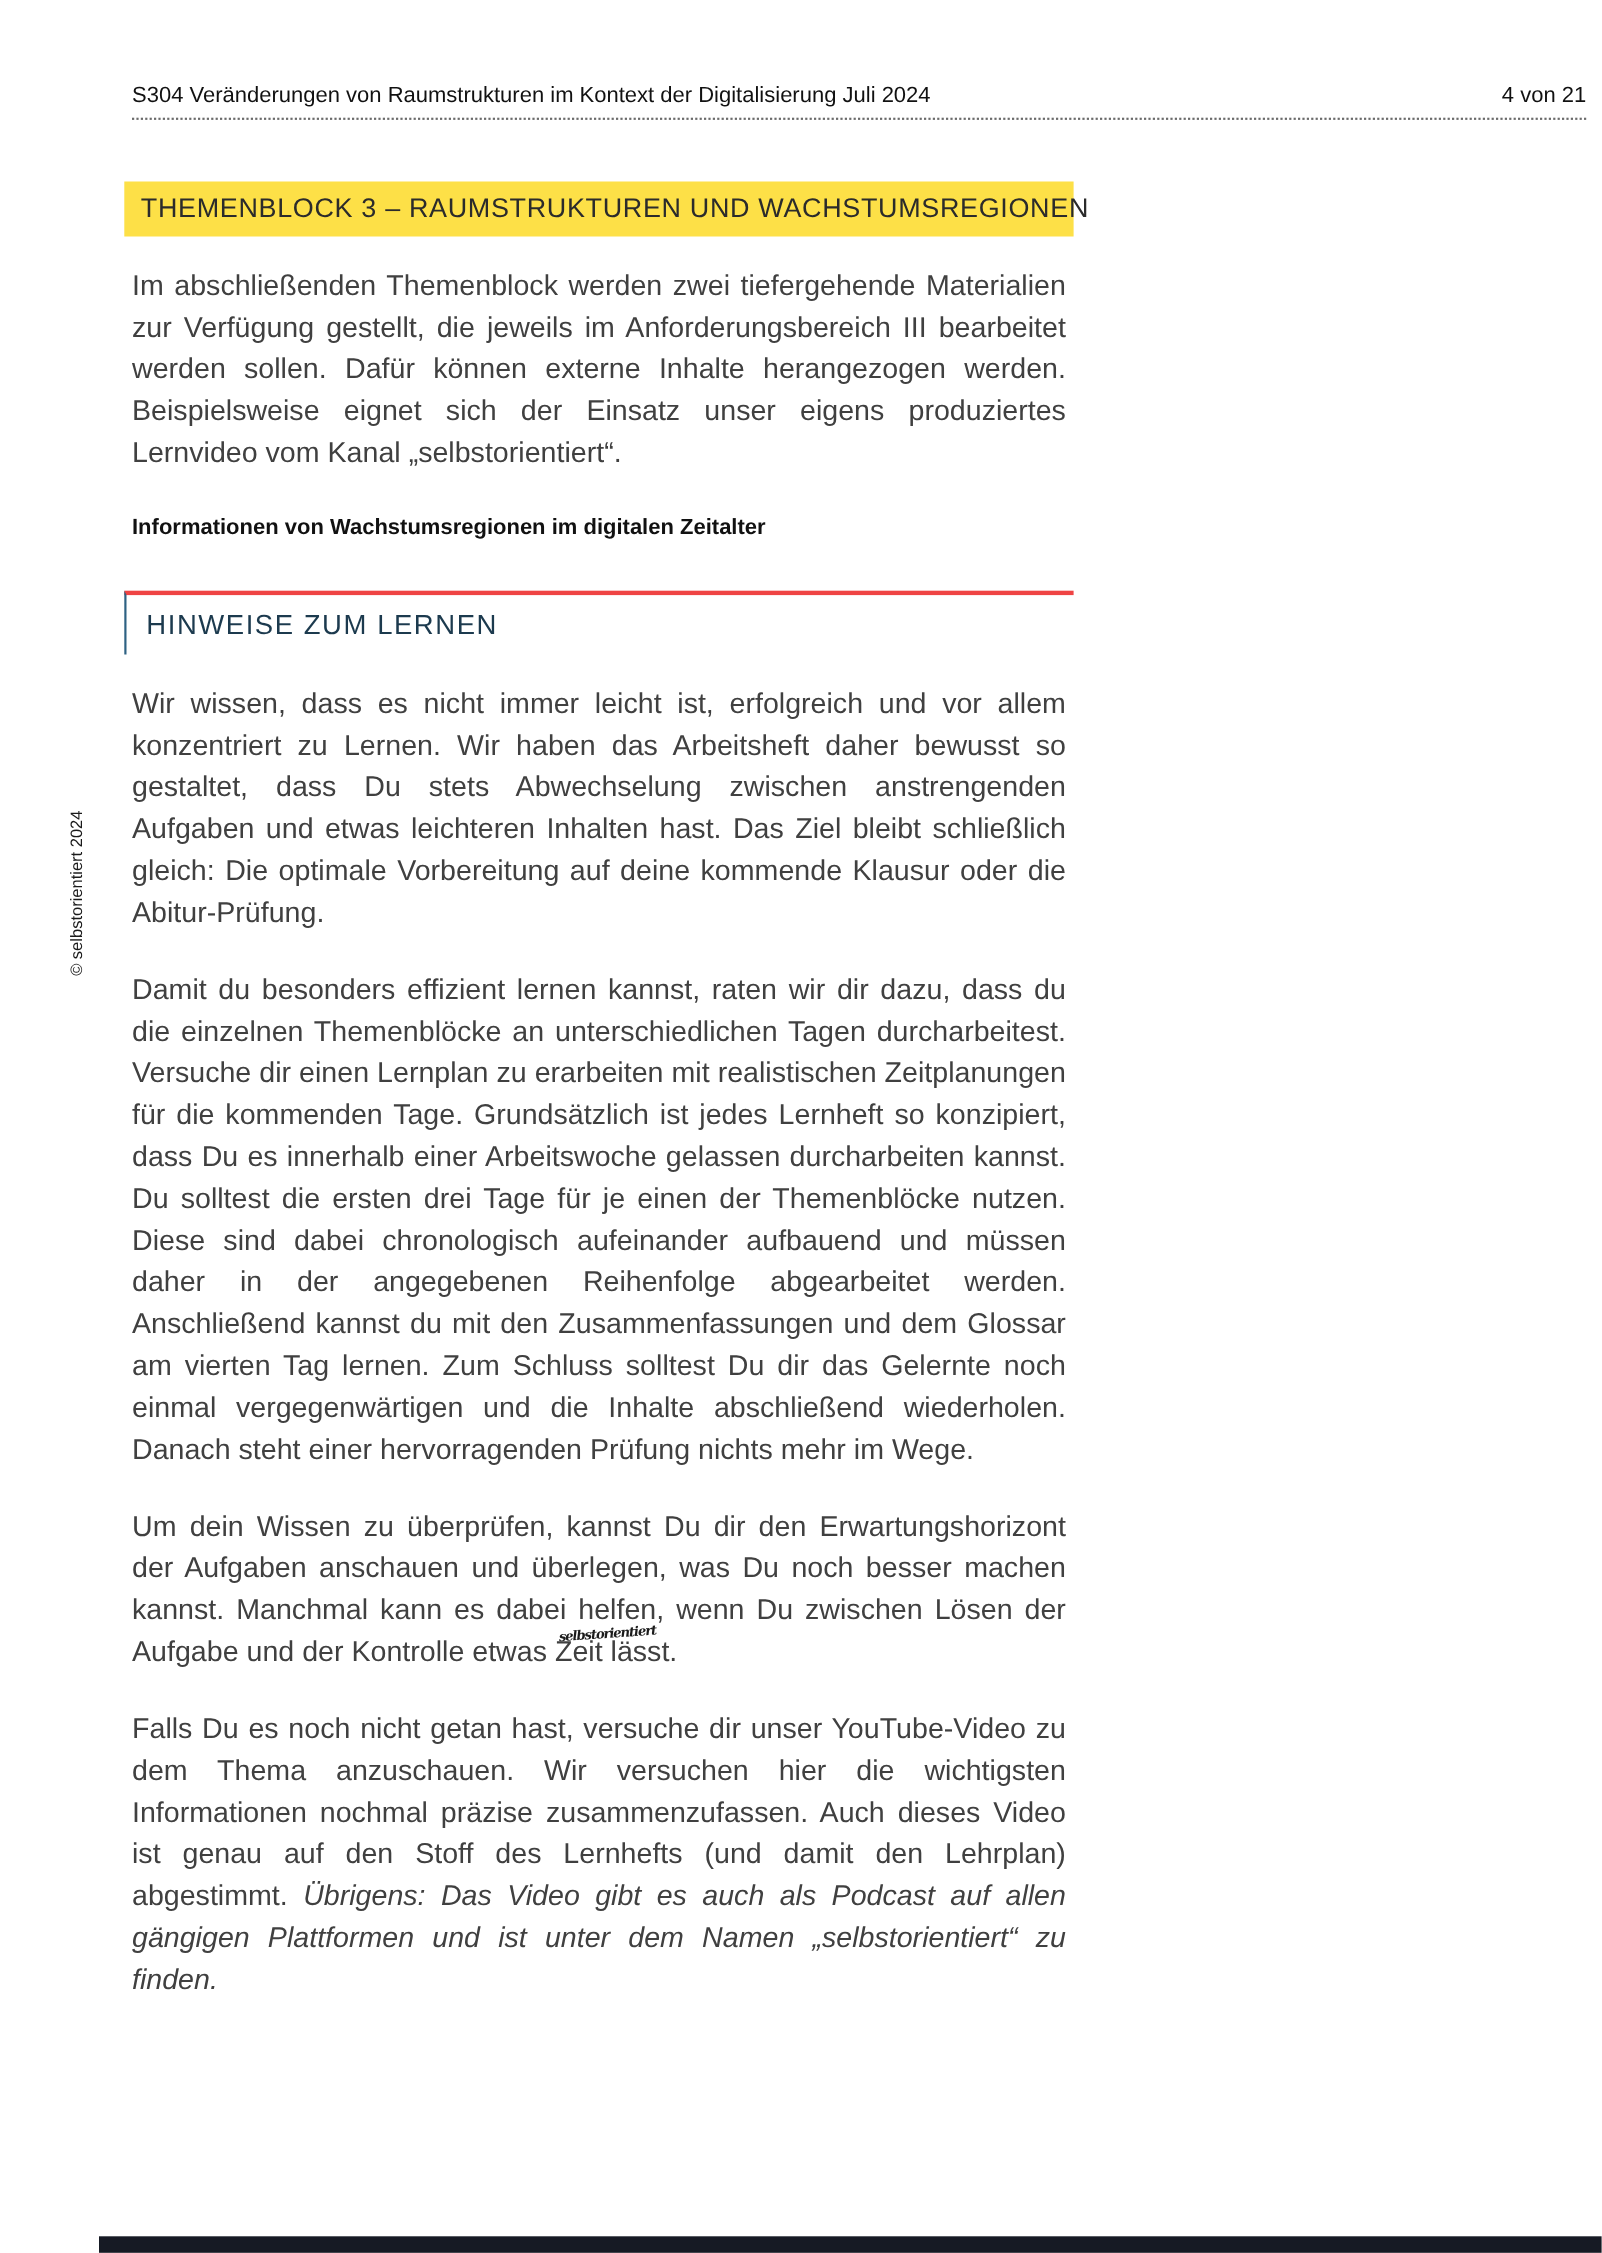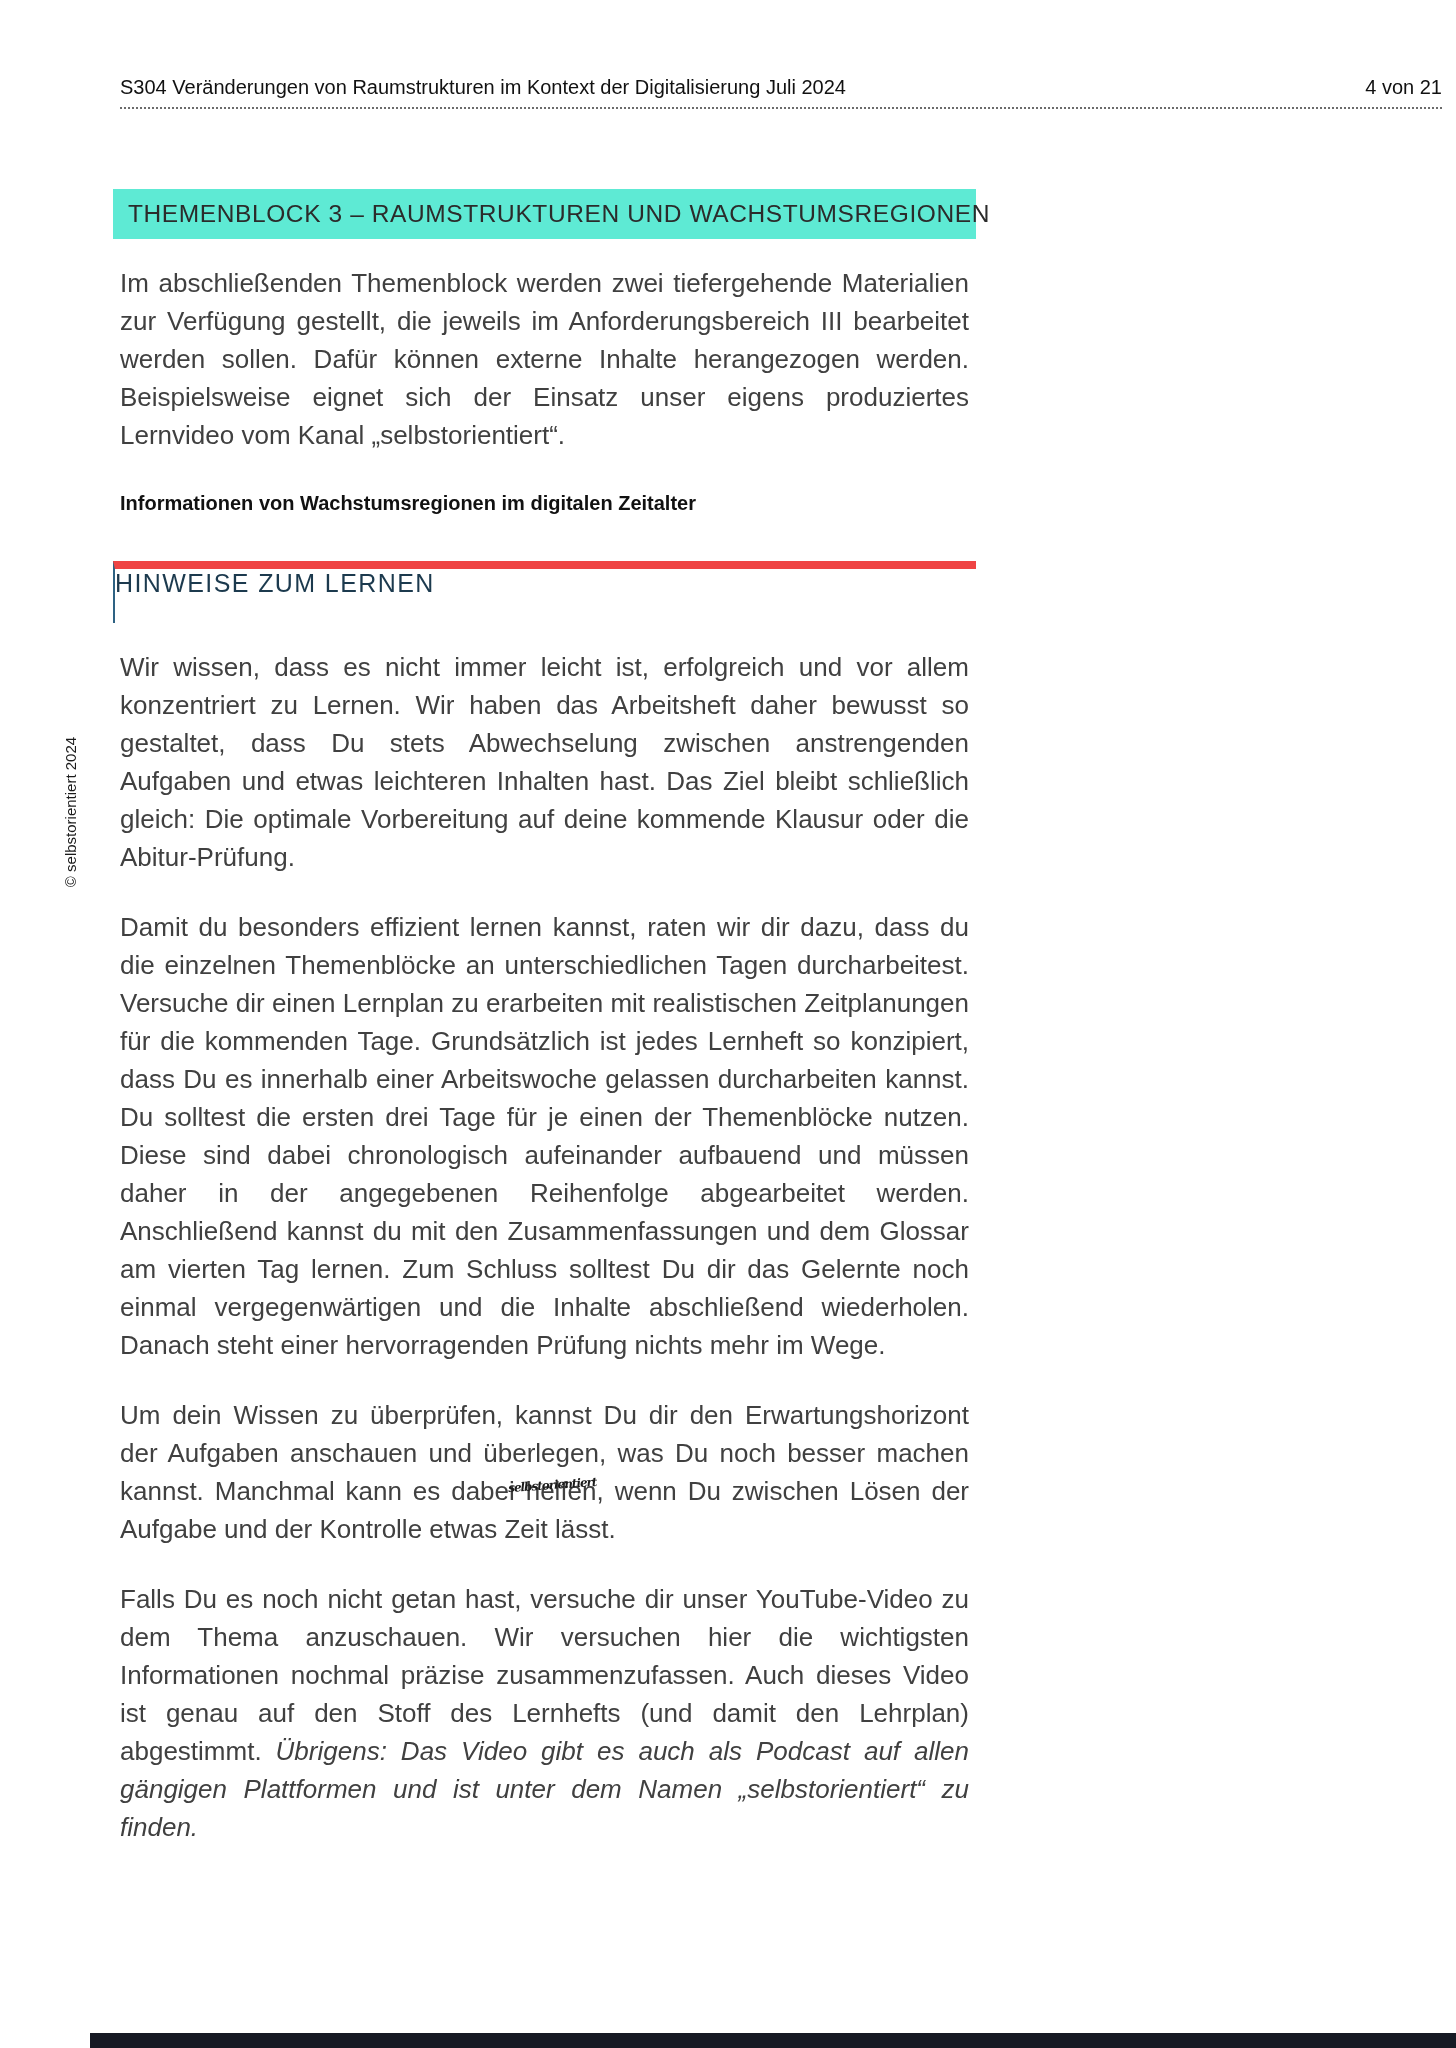--- a/index.html
+++ b/index.html
@@ -15,39 +15,39 @@
   .page-header .row{
     display:flex;justify-content:space-between;align-items:flex-end;
     font-size:20px;color:#111;padding-bottom:8px;
   }
   .page-header .rule{
     border-bottom:2px dotted #6b6b6b;height:0;
   }
   
   .content{position:absolute;left:113px;top:165px;width:863px;}
   .title-bar{
-    height:50px;background:#5eead4;display:flex;align-items:center;
-    padding-left:15px;box-sizing:border-box;margin-top:24px;
+    height:50px;background:#fde047;display:flex;align-items:center;
+    padding-left:15px;box-sizing:border-box;
   }
   .title-bar h1{
     margin:0;font-size:24.5px;font-weight:normal;color:#2b2b2b;
     letter-spacing:0.6px;white-space:nowrap;
   }
   h3.subhead{
     font-size:20px;font-weight:bold;color:#111;
     margin:38px 0 0 7px;
   }
   p.body{
     font-size:26px;line-height:38px;text-align:justify;
     margin:25px 0 0 7px;width:849px;box-sizing:border-box;color:#404040;
   }
   p.body.tight{margin-top:32px;}
   .hinweise-head{
-    margin-top:46px;border-top:8px solid #ef4444;border-left:2px solid #2e6283;
-    height:54px;display:flex;
+    margin-top:46px;border-top:4px solid #ef4444;border-left:2px solid #2e6283;
+    height:54px;display:flex;align-items:center;padding-left:18px;
   }
   .hinweise-head h2{
     margin:0;font-size:25px;font-weight:normal;color:#1c3a4e;letter-spacing:1.4px;
   }
   .italic{font-style:italic;}
   
   .side-copyright{
     position:absolute;left:70px;top:812px;
     transform:translate(-50%,-50%) rotate(-90deg);
     white-space:nowrap;font-size:15px;color:#1a1a1a;

